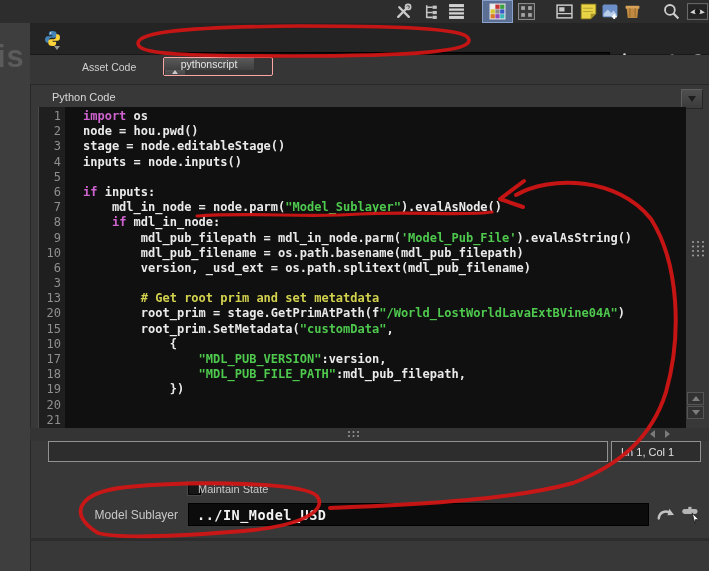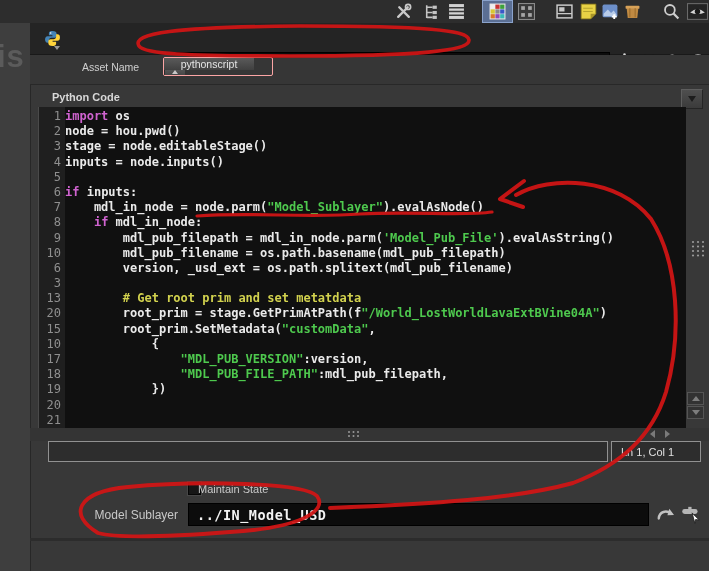--- a/index.html
+++ b/index.html
@@ -24,30 +24,30 @@
   .asset-label{position:absolute;left:82px;top:61px;font-size:10.5px;color:#cfcfcf;}
   .dropdown{position:absolute;left:163px;top:57px;width:110px;height:19px;display:flex;
       border:1px solid #fca5a5;border-radius:2px;overflow:hidden;box-sizing:border-box;flex-direction:column;}
   .dd-main{width:90px;background:linear-gradient(#5a5a5a,#404040);color:#e5e5e5;font-size:10.5px;
       display:flex;align-items:center;justify-content:center;}
   .dd-spin{width:20px;background:linear-gradient(#555,#3c3c3c);border-left:1px solid #2a2a2a;
       display:flex;flex-direction:column;align-items:center;justify-content:center;gap:1px;}
   .tri-up{width:0;height:0;border-left:3.5px solid transparent;border-right:3.5px solid transparent;border-bottom:4.5px solid #c8c8c8;}
   .tri-dn{width:0;height:0;border-left:3.5px solid transparent;border-right:3.5px solid transparent;border-top:4.5px solid #c8c8c8;}
   
-  .code-label{left:52px;top:91px;font-size:11px;color:#d8d8d8;font-weight:bold;}
+  .code-label{left:52px;top:91px;font-size:11px;color:#d8d8d8;}
   .collapse-btn{left:681px;top:89px;width:22px;height:20px;background:linear-gradient(#4f4f4f,#3b3b3b);
       border:1px solid #5e5e5e;border-bottom-color:#252525;border-right-color:#252525;box-sizing:border-box;
       display:flex;align-items:center;justify-content:center;}
   .collapse-btn .t{width:0;height:0;border-left:4.5px solid transparent;border-right:4.5px solid transparent;border-top:6px solid #1d1d1d;}
   .code-editor{left:38px;top:107px;width:648px;height:321px;background:#101010;display:flex;
       font-family:"DejaVu Sans Mono",monospace;font-size:12px;font-weight:bold;border-left:1px solid #4a4a4a;box-sizing:border-box;}
   .gutter{width:26px;background:#1f1f1f;color:#8f8f8f;text-align:right;padding:2px 4px 0 0;box-sizing:border-box;font-weight:normal;}
   .gutter .ln{height:15.2px;line-height:15.2px;}
-  .code-lines{flex:1;padding:2px 0 0 0;white-space:pre;overflow:hidden;}
+  .code-lines{flex:1;padding:2px 0 0 18px;white-space:pre;overflow:hidden;}
   .cl{height:15.2px;line-height:15.2px;}
   .pl{color:var(--pl);} .kw{color:var(--kw);} .str{color:var(--str);font-weight:bold;} .cm{color:var(--cm);}
   
   .grip-v{left:691px;top:240px;}
   .scroll-btn{width:17px;height:13px;background:#323232;border:1px solid #555;box-sizing:border-box;
       display:flex;align-items:center;justify-content:center;}
   .sb-up{left:687px;top:392px;} .sb-dn{left:687px;top:406px;}
   .sc-tri-u{width:0;height:0;border-left:4px solid transparent;border-right:4px solid transparent;border-bottom:5px solid #7d7d7d;}
   .sc-tri-d{width:0;height:0;border-left:4px solid transparent;border-right:4px solid transparent;border-top:5px solid #7d7d7d;}
   .code-bottom{left:30px;top:428px;width:679px;height:13px;background:#343434;}
@@ -171,21 +171,21 @@
     <path d="M10.2 10.2 L14.3 14.3" stroke="#c9c9c9" stroke-width="2"></path>
     </svg>
   <svg class="hdr-icon" style="left:660px;width:16px" viewBox="0 0 16 16">
     <circle cx="8" cy="8" r="6.6" fill="none" stroke="#c6c6c6" stroke-width="1.3"></circle>
     <text x="6.2" y="12" font-family="Liberation Serif,serif" font-size="10" font-style="italic" font-weight="bold" fill="#c6c6c6">i</text>
     </svg>
 
 </div>
 
 <div class="abs asset-row"></div>
-<span class="abs asset-label">Asset Name</span>
+<span class="abs asset-label">Asset Code</span>
 <div class="abs dropdown">
   <div class="dd-main">pythonscript</div>
   <div class="dd-spin">
     <div class="tri-up"></div>
     <div class="tri-dn"></div>
   </div>
 </div>
 
 <span class="abs code-label">Python Code</span>
 <div class="abs collapse-btn">

